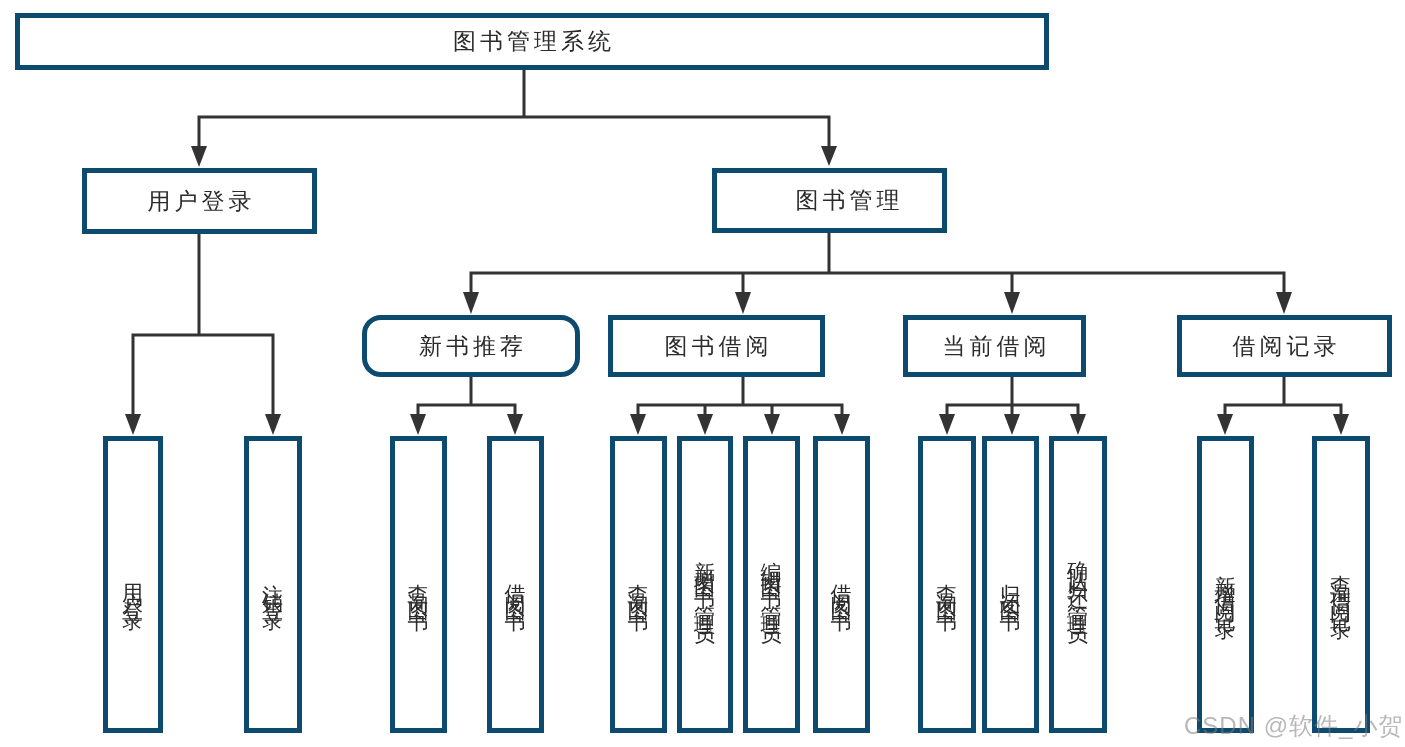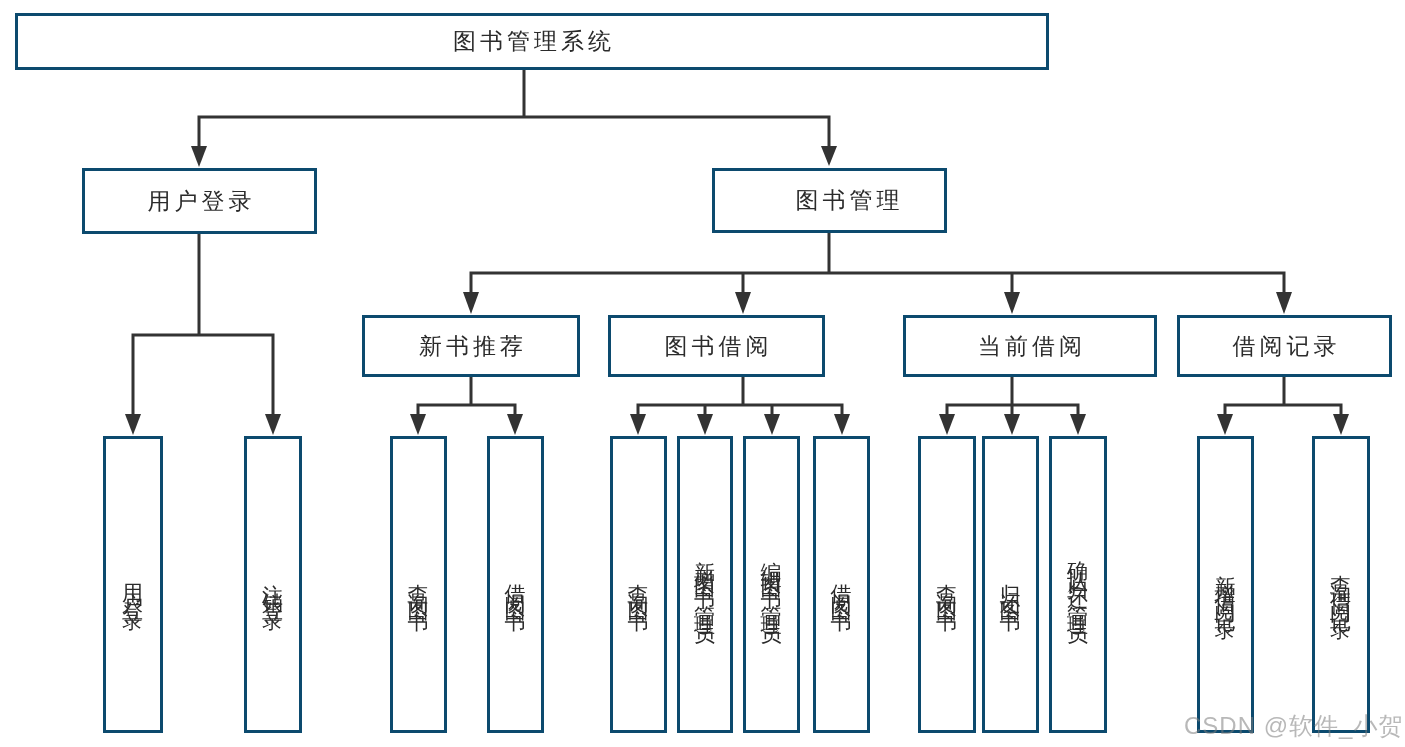--- a/index.html
+++ b/index.html
@@ -9,21 +9,21 @@
     font-family: "Liberation Sans", "DejaVu Sans", sans-serif;
     position: relative;
     overflow: hidden;
   }
   #stage { position: absolute; left: 0; top: 0; width: 1405px; height: 747px; }
   #wires { position: absolute; left: 0; top: 0; z-index: 1; }
   .box {
     position: absolute;
     box-sizing: border-box;
     background: #ffffff;
-    border: 3px solid #0c4a6e;
+    border: 5px solid #0c4a6e;
     display: flex;
     align-items: center;
     justify-content: center;
     color: #2b2b2b;
     z-index: 2;
   }
   .hbox { font-size: 23px; letter-spacing: 4px; text-indent: 4px; white-space: nowrap; }
   .vbox .vtext {
     writing-mode: vertical-rl;
     text-orientation: mixed;
@@ -89,23 +89,23 @@
       <polygon points="1217,414 1233,414 1225,435" fill="#333333" stroke="none"></polygon>
       <polygon points="1333,414 1349,414 1341,435" fill="#333333" stroke="none"></polygon>
     </g>
   </svg>
 
   <div class="box hbox" style="left:15px; top:13px; width:1034px; height:57px;">图书管理系统</div>
 
   <div class="box hbox" style="left:82px; top:168px; width:235px; height:66px;">用户登录</div>
   <div class="box hbox" style="left:712px; top:168px; width:235px; height:65px;padding-left:36px;">图书管理</div>
 
-  <div class="box hbox" style="left:362px; top:315px; width:218px; height:62px;">新书推荐</div>
+  <div class="box hbox" style="left:362px; top:315px; width:218px; height:62px;border-radius:19px;">新书推荐</div>
   <div class="box hbox" style="left:608px; top:315px; width:217px; height:62px;">图书借阅</div>
-  <div class="box hbox" style="left:903px; top:315px; width:254px; height:62px;">当前借阅</div>
+  <div class="box hbox" style="left:903px; top:315px; width:183px; height:62px;">当前借阅</div>
   <div class="box hbox" style="left:1177px; top:315px; width:215px; height:62px;">借阅记录</div>
 
   <div class="box vbox" style="left:103px; top:436px; width:60px; height:297px;">
     <span class="vtext">用户登录</span>
   </div>
   <div class="box vbox" style="left:244px; top:436px; width:58px; height:297px;">
     <span class="vtext">注销登录</span>
   </div>
 
   <div class="box vbox" style="left:390px; top:436px; width:57px; height:297px;">

